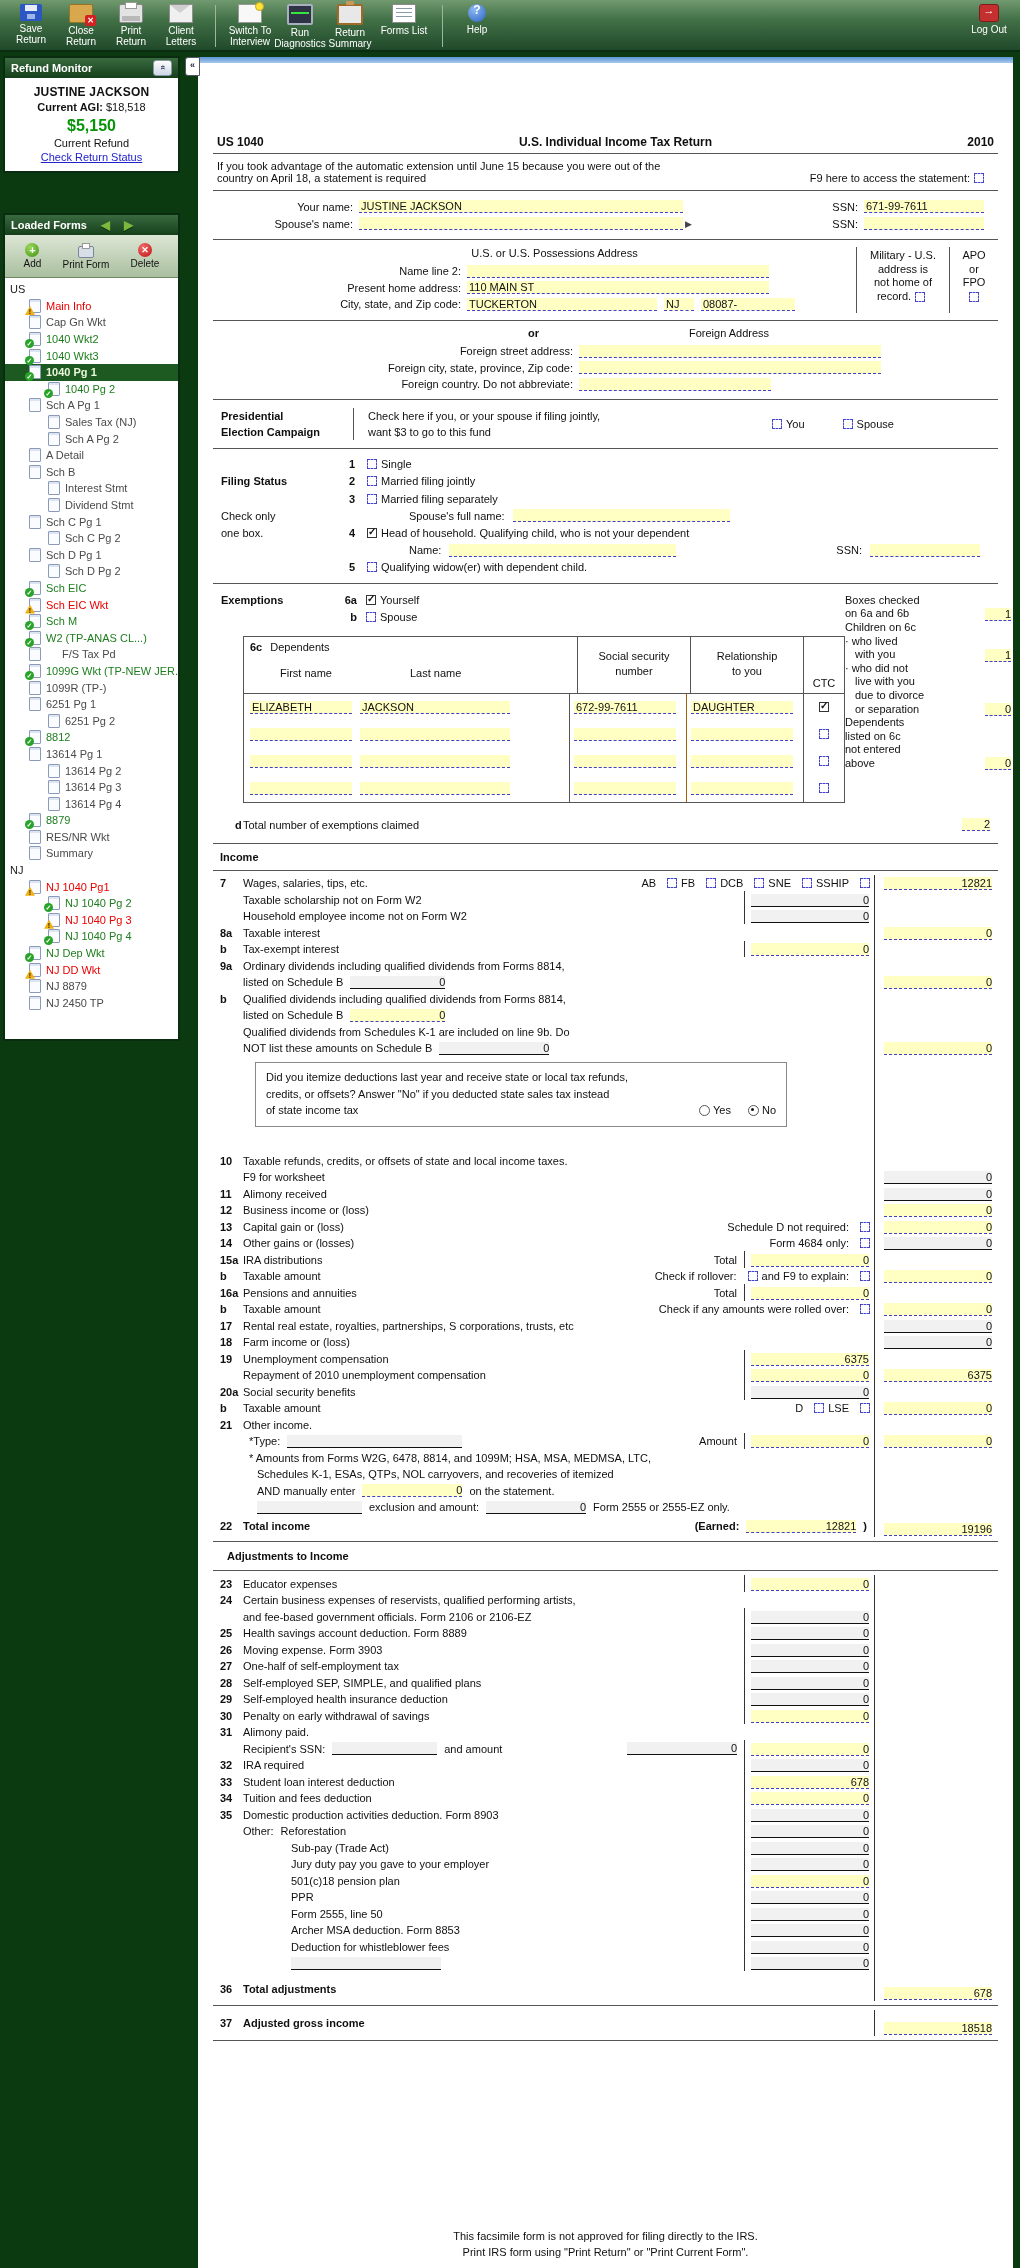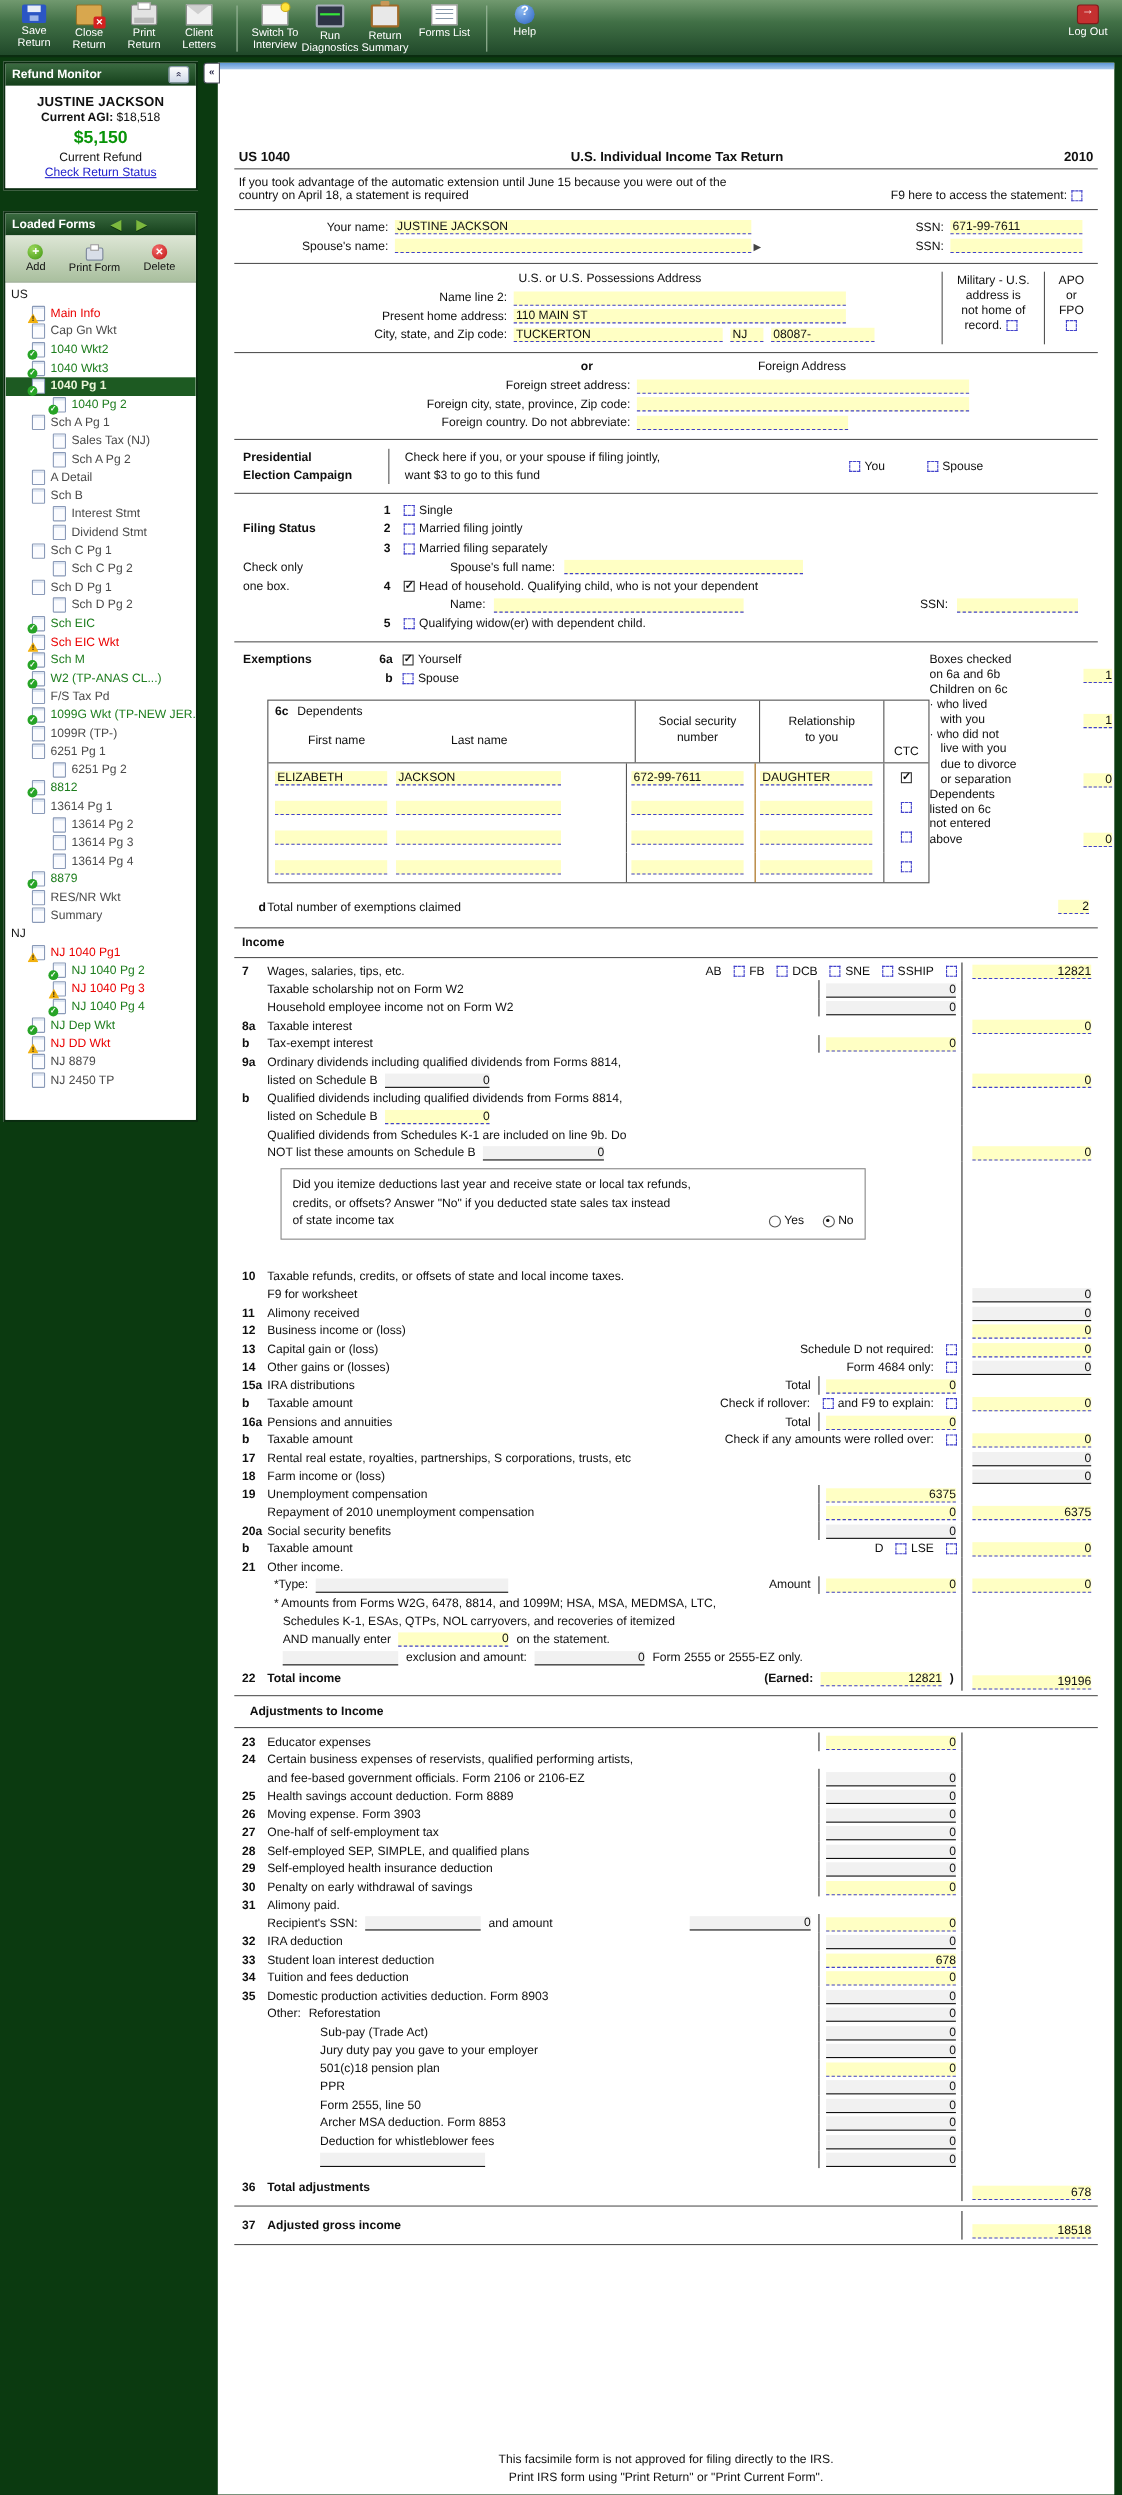--- a/index.html
+++ b/index.html
@@ -241,21 +241,21 @@
     </div>
     <div id="refund-body">
       <div id="rm-name">JUSTINE JACKSON</div>
       <div id="rm-agi"><b>Current AGI:</b> <span>$18,518</span></div>
       <div id="rm-refund">$5,150</div>
       <div id="rm-reflabel">Current Refund</div>
       <a id="rm-link">Check Return Status</a>
     </div>
   </div>
 
-  <div class="panel" style="top:192px">
+  <div class="panel" style="top:213px">
     <div class="phdr">
       <span class="ptitle">Loaded Forms</span>
       <span class="lfarrow">◀</span>
       <span class="lfarrow">▶</span>
     </div>
     <div id="lf-actions">
       <div class="lfa">
         <span class="aico a-add"></span>
         <span>Add</span>
       </div>
@@ -391,21 +391,21 @@
             <span class="docbase"></span>
           </span>
           <span class="tlabel c-green">Sch M</span>
         </div>
         <div class="trow" style="padding-left: 24px;">
           <span class="ticon check">
             <span class="docbase"></span>
           </span>
           <span class="tlabel c-green">W2 (TP-ANAS CL...)</span>
         </div>
-        <div class="trow" style="padding-left: 24px;">
+        <div class="trow" style="padding-left: 24px; gap: 16px;">
           <span class="ticon ">
             <span class="docbase"></span>
           </span>
           <span class="tlabel c-gray">F/S Tax Pd</span>
         </div>
         <div class="trow" style="padding-left: 24px;">
           <span class="ticon check">
             <span class="docbase"></span>
           </span>
           <span class="tlabel c-green">1099G Wkt  (TP-NEW JER...</span>
@@ -1320,21 +1320,21 @@
               <span class="ifld fg" style="width: 110px;">0</span>
             </span>
             <span class="midcol">
               <span class="mfld fy">0</span>
             </span>
             <span class="rightcol"></span>
           </div>
           <div class="frow">
             <span class="numcol">32</span>
             <span class="content">
-              <span class="tok">IRA deduction</span>
+              <span class="tok">IRA required</span>
             </span>
             <span class="midcol">
               <span class="mfld fg">0</span>
             </span>
             <span class="rightcol"></span>
           </div>
           <div class="frow">
             <span class="numcol">33</span>
             <span class="content">
               <span class="tok">Student loan interest deduction</span>

